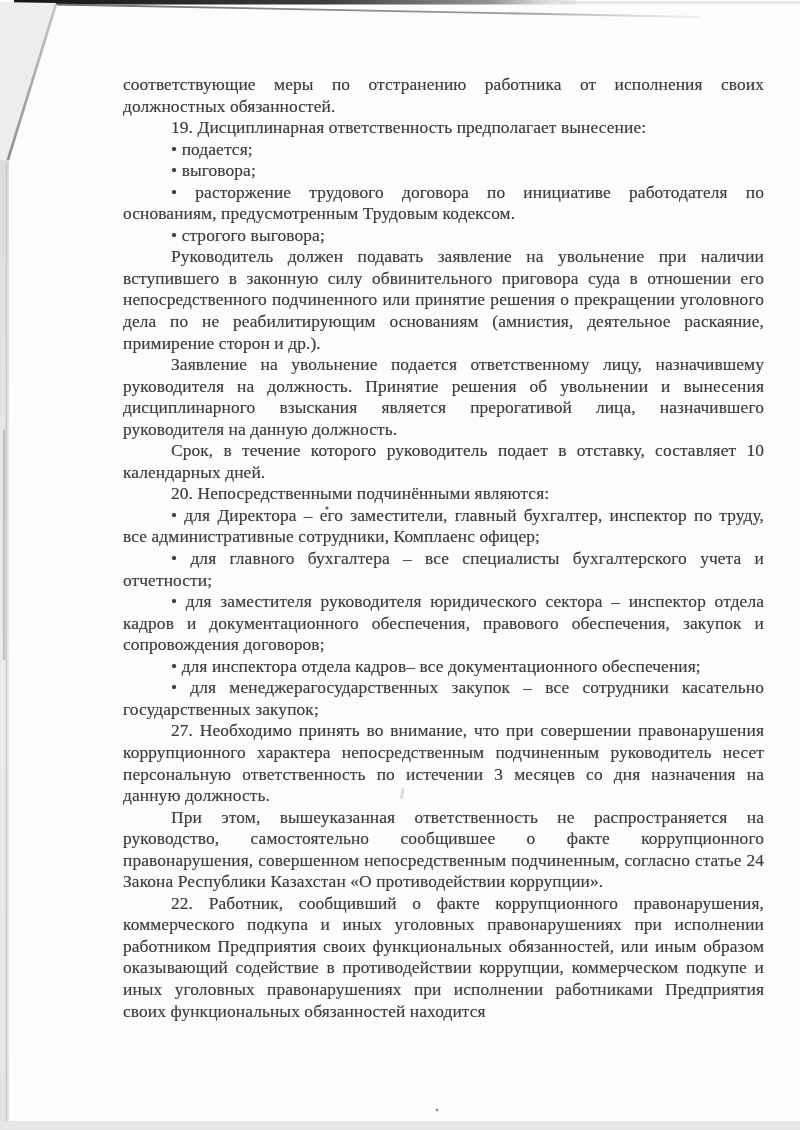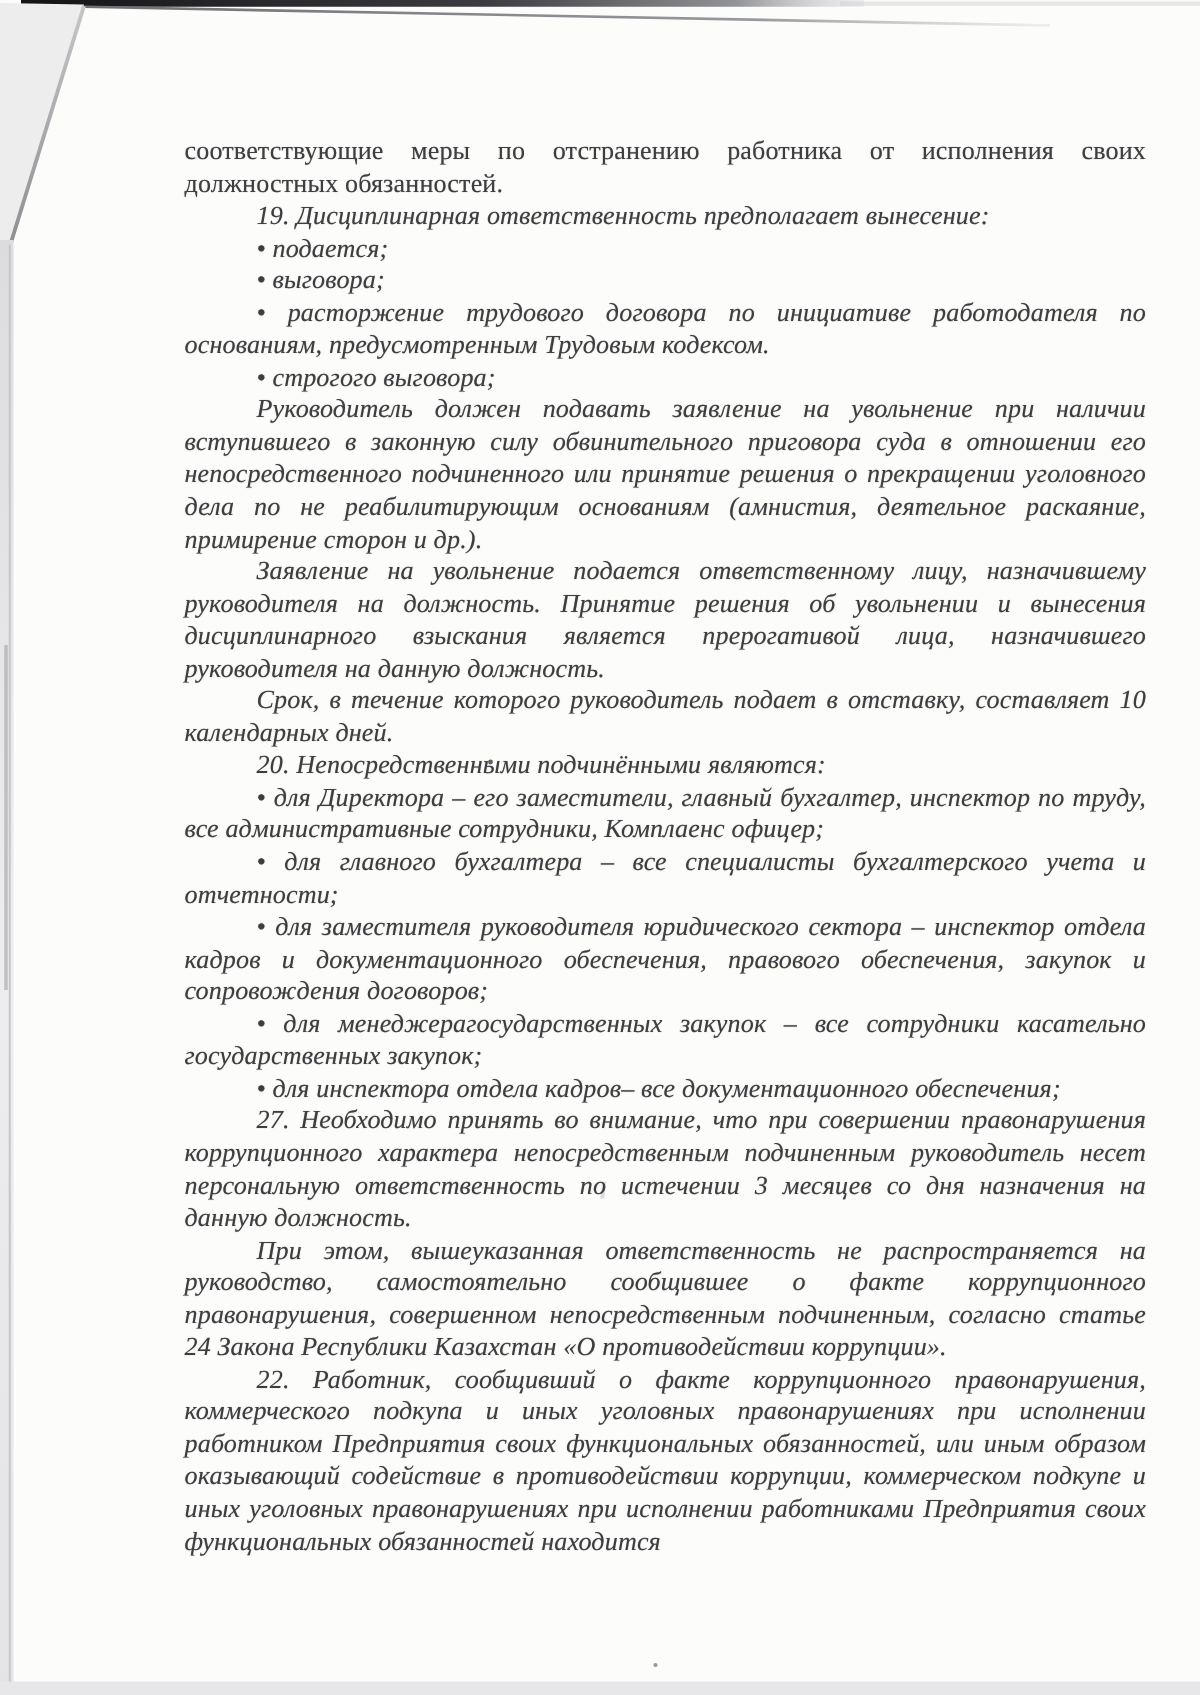--- a/index.html
+++ b/index.html
@@ -14,31 +14,31 @@
   }
   .scan-page{
     position:relative;width:800px;height:1130px;
     background:var(--page-bg);
   }
   .artifacts{
     position:absolute;left:0;top:0;width:800px;height:1130px;
     pointer-events:none;
   }
   .text-block{
-    position:absolute;left:123px;top:90px;width:641px;
+    position:absolute;left:123px;top:74px;width:641px;
     color:var(--text);
     font-size:17.4px;line-height:21.55px;
     text-align:justify;
     letter-spacing:0.1px;
   }
   .para{
     margin:0;
     text-shadow:0 0 0.7px rgba(72,72,76,0.55);
   }
-  .para.indent{text-indent:48px;font-style:italic;}
+  .para.indent{text-indent:48px;}
 </style>
 </head>
 <body>
 
 <div class="scan-page">
 
   <svg class="artifacts" width="800" height="1130" viewBox="0 0 800 1130" xmlns="http://www.w3.org/2000/svg">
     <defs>
       <linearGradient id="gTop" x1="0" y1="0" x2="1" y2="0">
         <stop offset="0" stop-color="#141416"></stop>
@@ -88,20 +88,20 @@
       <p class="para indent">• выговора;</p>
       <p class="para indent">• расторжение трудового договора по инициативе работодателя по основаниям, предусмотренным Трудовым кодексом.</p>
       <p class="para indent">• строгого выговора;</p>
       <p class="para indent">Руководитель должен подавать заявление на увольнение при наличии вступившего в законную силу обвинительного приговора суда в отношении его непосредственного подчиненного или принятие решения о прекращении уголовного дела по не реабилитирующим основаниям (амнистия, деятельное раскаяние, примирение сторон и др.).</p>
       <p class="para indent">Заявление на увольнение подается ответственному лицу, назначившему руководителя на должность. Принятие решения об увольнении и вынесения дисциплинарного взыскания является прерогативой лица, назначившего руководителя на данную должность.</p>
       <p class="para indent">Срок, в течение которого руководитель подает в отставку, составляет 10 календарных дней.</p>
       <p class="para indent">20. Непосредственными подчинёнными являются:</p>
       <p class="para indent">• для Директора – его заместители, главный бухгалтер, инспектор по труду, все административные сотрудники,  Комплаенс офицер;</p>
       <p class="para indent">• для главного бухгалтера – все специалисты бухгалтерского учета и отчетности;</p>
       <p class="para indent">• для заместителя руководителя юридического сектора – инспектор отдела кадров и документационного обеспечения, правового обеспечения, закупок и сопровождения договоров;</p>
+      <p class="para indent">• для инспектора отдела кадров– все документационного обеспечения;</p>
       <p class="para indent">• для менеджерагосударственных закупок – все сотрудники касательно государственных закупок;</p>
-      <p class="para indent">• для инспектора отдела кадров– все документационного обеспечения;</p>
       <p class="para indent">27. Необходимо принять во внимание, что при совершении правонарушения коррупционного характера непосредственным подчиненным руководитель несет персональную ответственность по истечении 3 месяцев со дня назначения на данную должность.</p>
       <p class="para indent">При этом, вышеуказанная ответственность не распространяется на руководство, самостоятельно сообщившее о факте коррупционного правонарушения, совершенном непосредственным подчиненным, согласно статье 24 Закона Республики Казахстан «О противодействии коррупции».</p>
       <p class="para indent">22. Работник, сообщивший о факте коррупционного правонарушения, коммерческого подкупа и иных уголовных правонарушениях при исполнении работником Предприятия своих функциональных обязанностей, или иным образом оказывающий содействие в противодействии коррупции, коммерческом подкупе и иных уголовных правонарушениях при исполнении работниками Предприятия своих функциональных обязанностей находится</p>
     </div>
 
 </div>
 
 </body></html>

